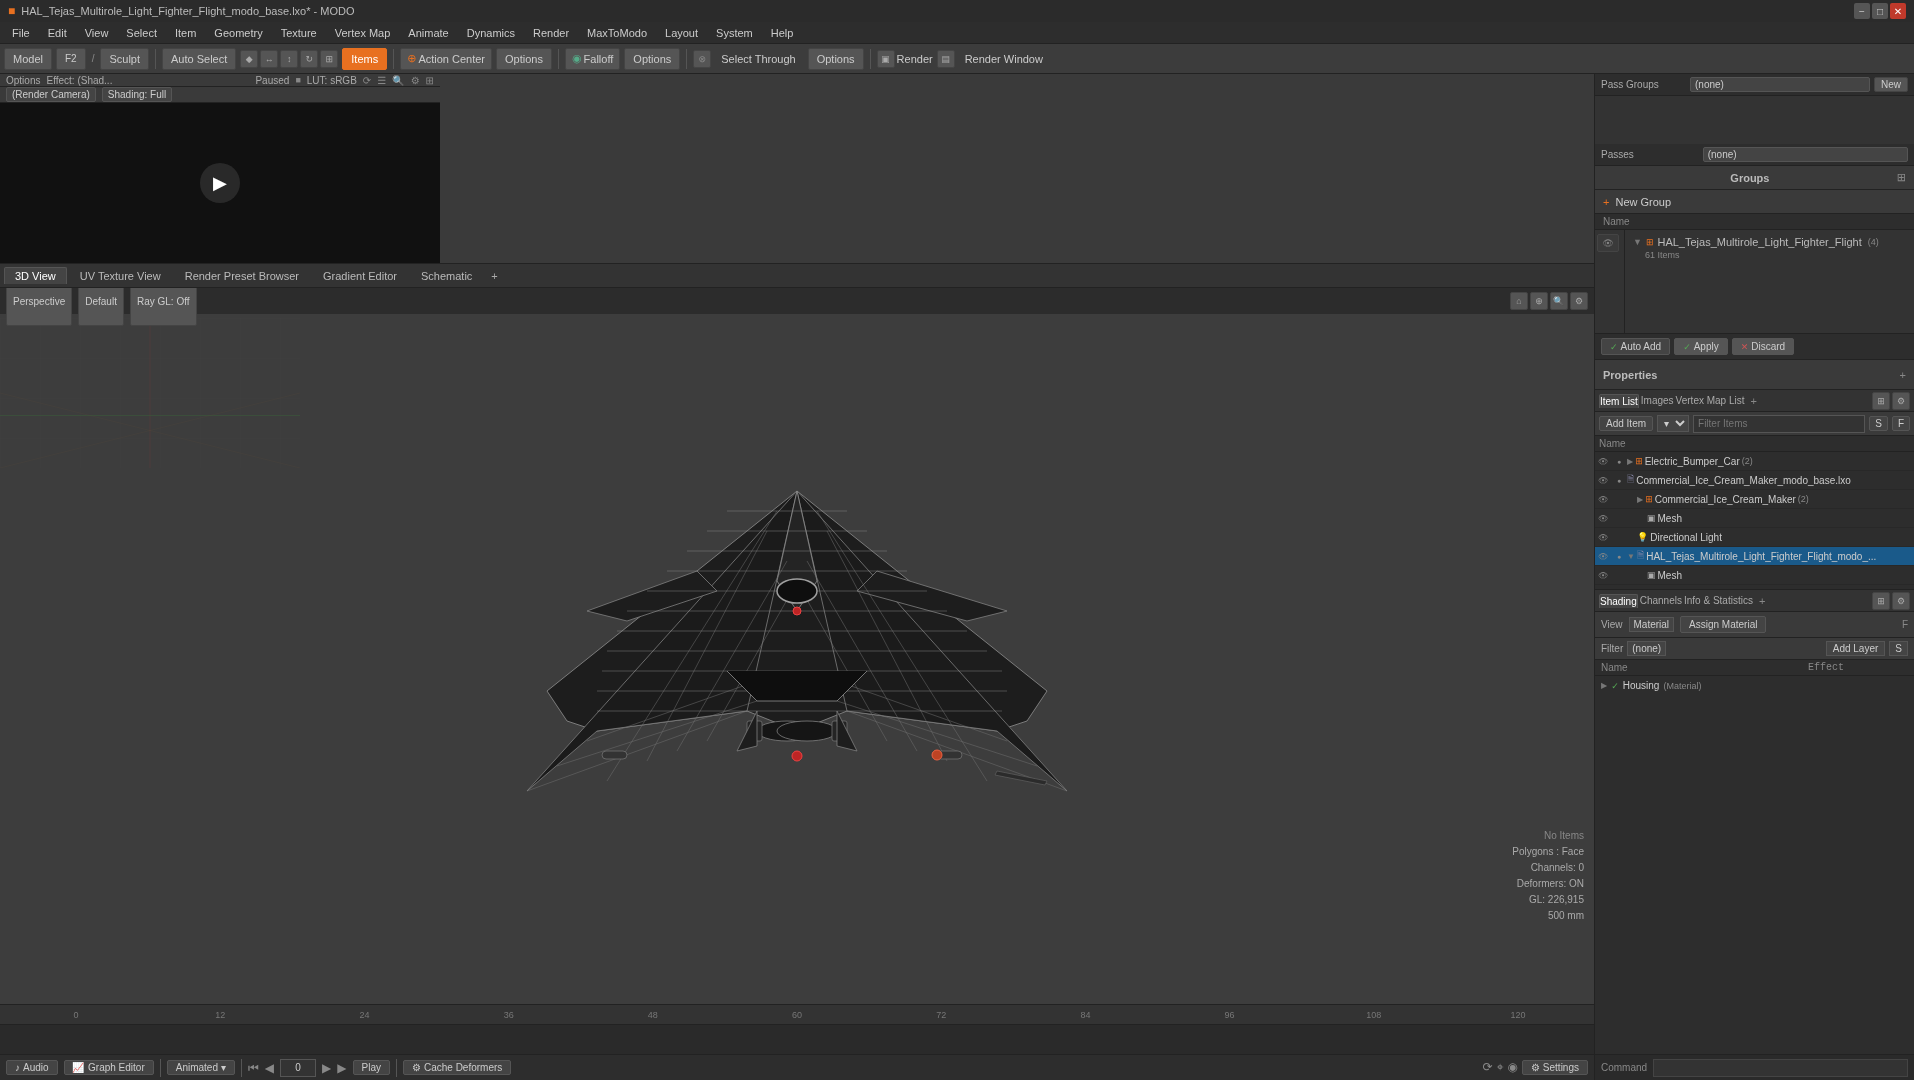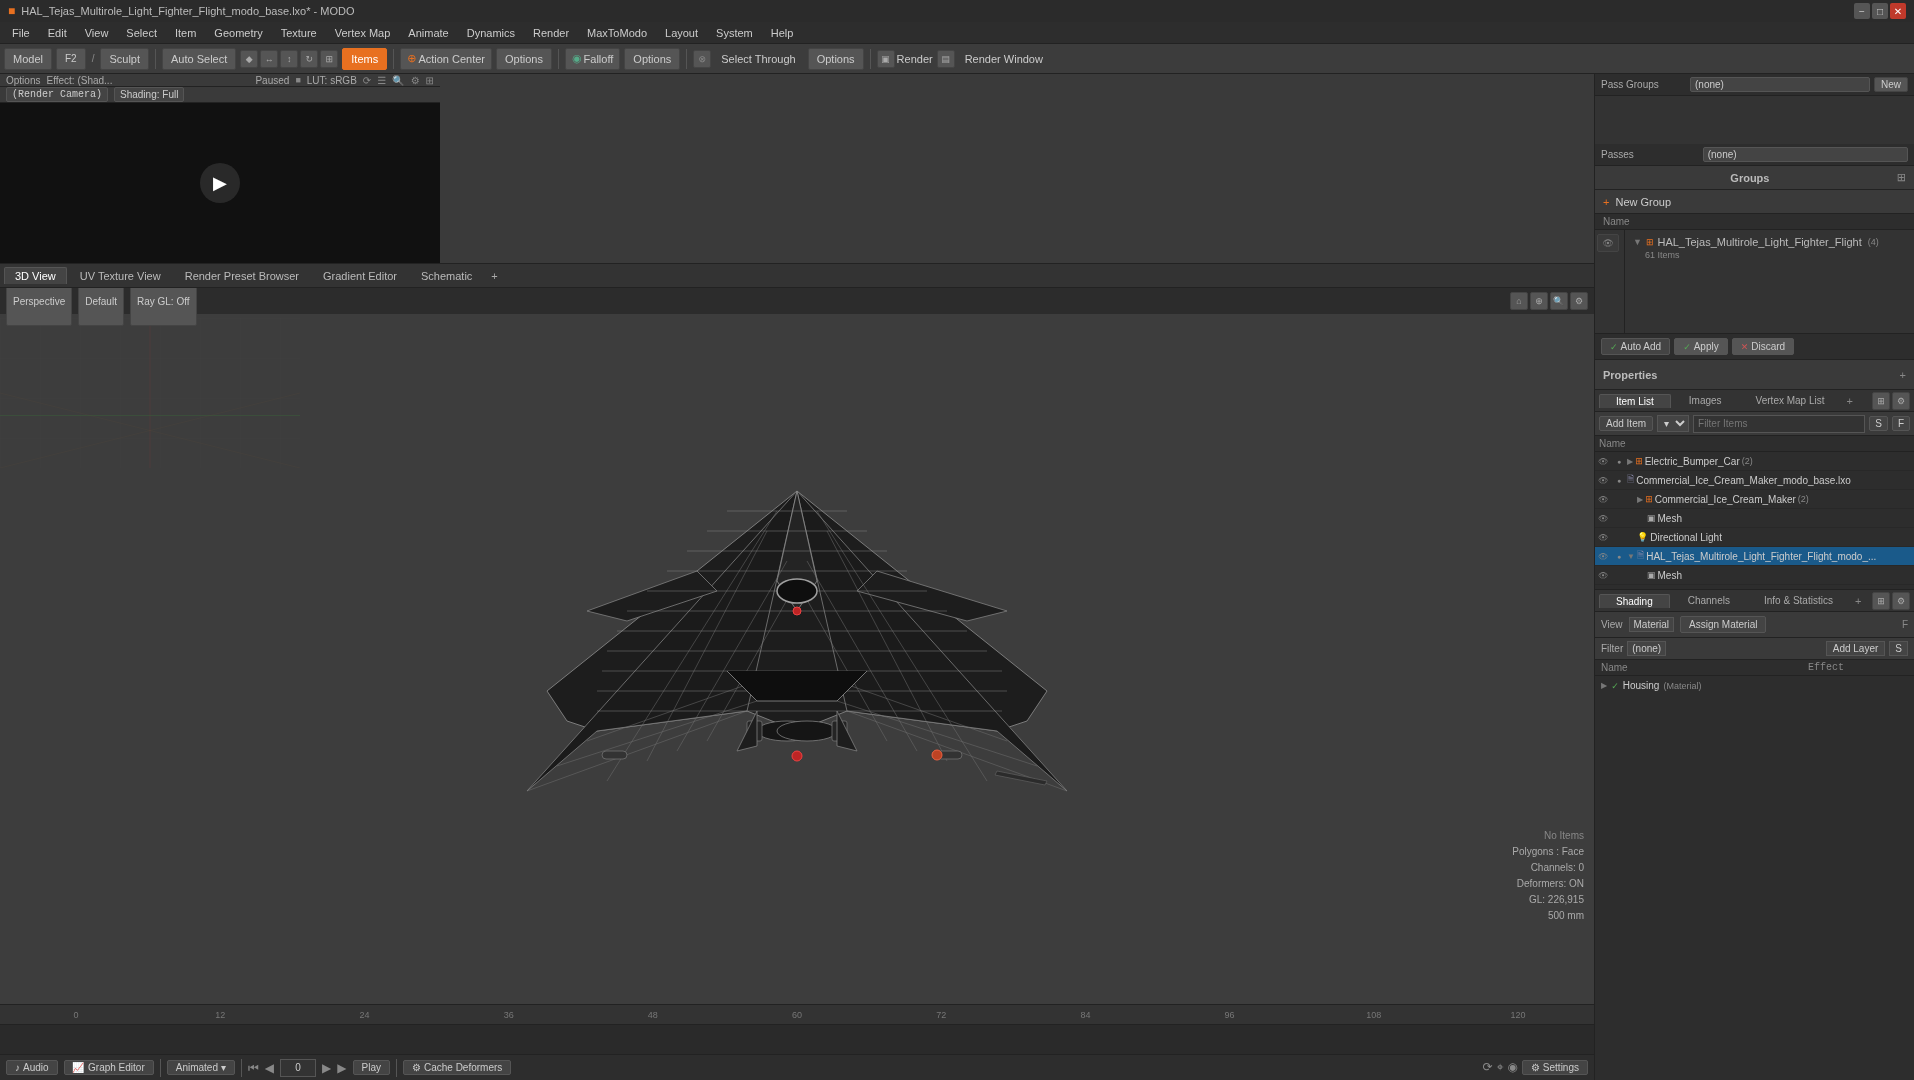--- a/index.html
+++ b/index.html
@@ -386,21 +386,21 @@
     .panel-tabs {
       display: flex;
       align-items: center;
       background: #333;
       border-bottom: 1px solid #222;
       height: 22px;
       padding: 0 4px;
       gap: 2px;
     }
     .ptab {
-      padding: 1px 16px; font-size: 10px; color: #aaa; cursor: pointer;
+      padding: 1px 0; font-size: 10px; color: #aaa; cursor: pointer;
       border-radius: 2px 2px 0 0;
     }
     .ptab.active { background: #444; color: #fff; border: 1px solid #555; border-bottom: none; }
     .ptab-add { color: #888; padding: 1px 4px; cursor: pointer; font-size: 11px; }
 
     .item-list-toolbar {
       display: flex;
       align-items: center;
       padding: 2px 4px;
       gap: 4px;
@@ -611,21 +611,21 @@
       align-items: center;
       padding: 0 6px;
       gap: 6px;
       border-bottom: 1px solid #222;
     }
     .ro-text { font-size: 10px; color: #aaa; }
     .ro-lut { font-size: 10px; color: #aaa; }
     .ro-paused { color: #aaa; font-size: 10px; cursor: pointer; }
     .ro-camera-btn {
       padding: 1px 5px; background: #444; border: 1px solid #555;
-      font-size: 10px; color: #ccc; cursor: pointer; border-radius: 2px; font-family: Liberation Mono, monospace;
+      font-size: 10px; color: #ccc; cursor: pointer; border-radius: 2px;
     }
     .ro-shading-btn {
       padding: 1px 5px; background: #444; border: 1px solid #555;
       font-size: 10px; color: #ccc; cursor: pointer; border-radius: 2px;
     }
   </style>
 </head>
 <body>
 
 <div id="title-bar">
@@ -1105,15 +1105,19 @@
       <div class="shading-content">
         <div class="sh-item">
           <span class="sh-chevron">▶</span>
           <span class="sh-check">✓</span>
           <span>Housing</span>
           <span class="sh-mat-type">(Material)</span>
         </div>
       </div>
     </div>
 
+    <div id="command-bar">
+      <span class="cmd-label">Command</span>
+      <input class="cmd-input" type="text" style="">
+    </div>
 
   </div>
 </div>
 
 </body></html>

